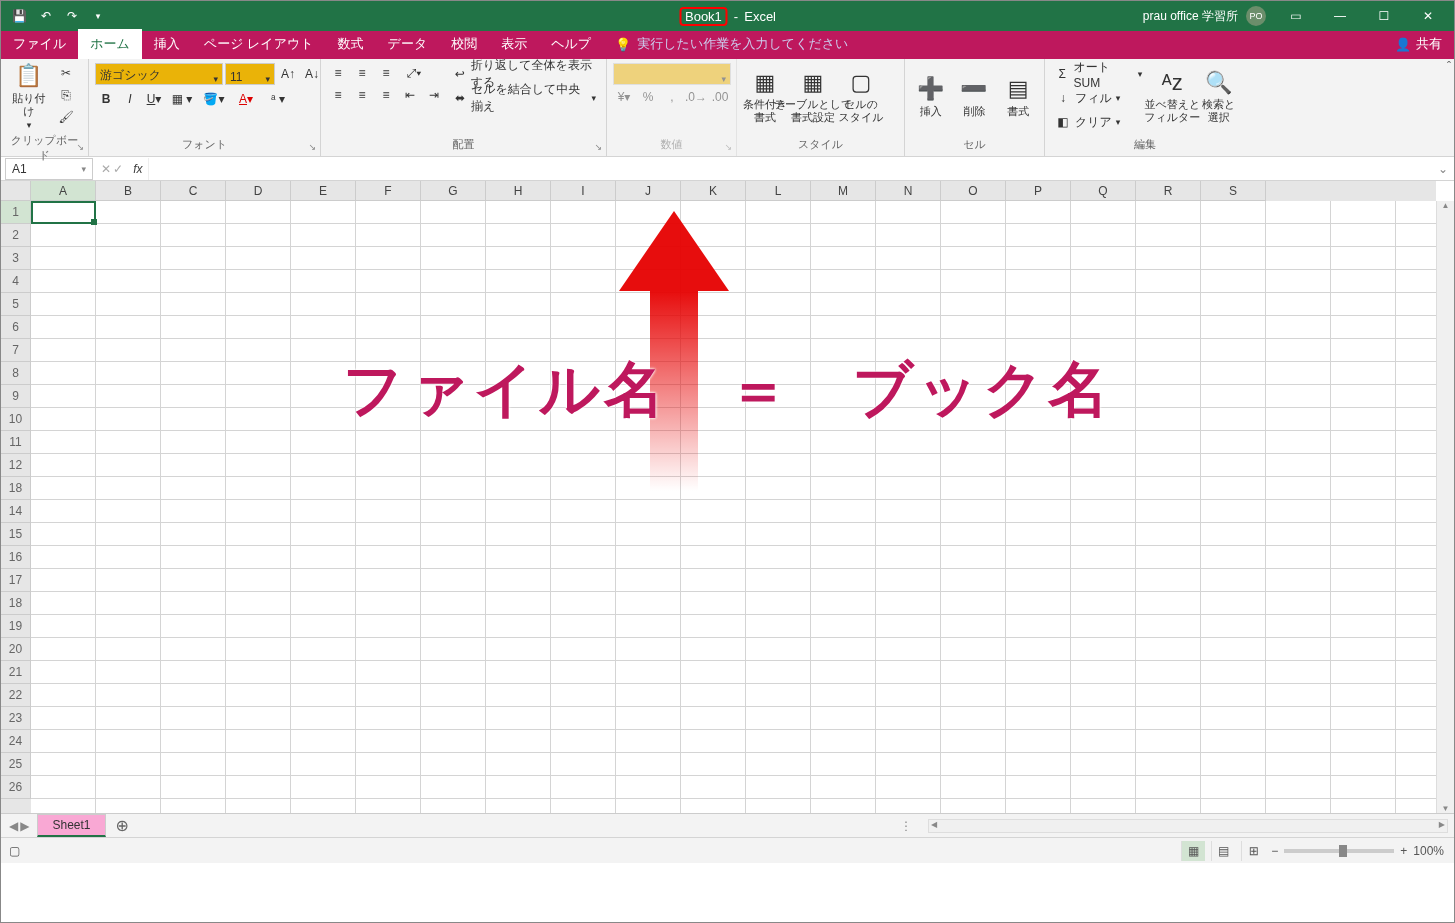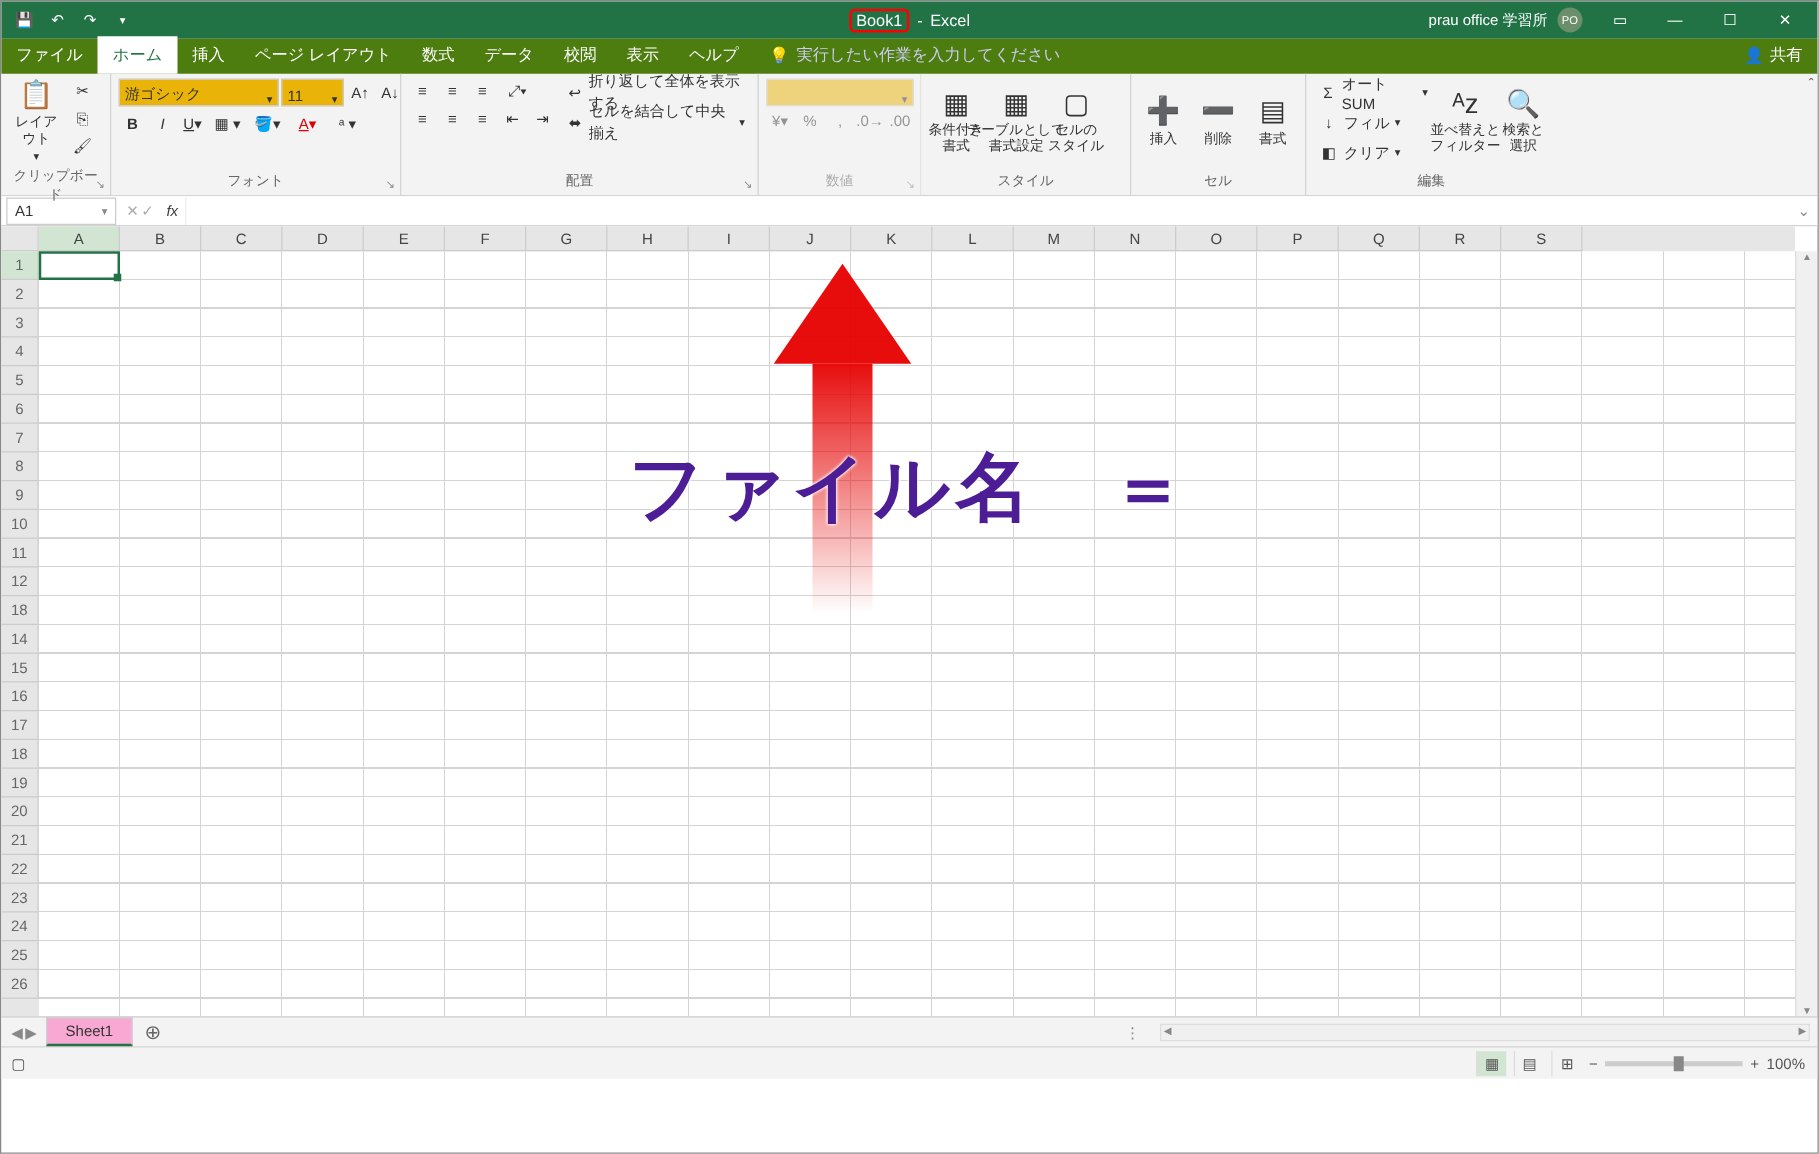--- a/index.html
+++ b/index.html
@@ -10,21 +10,21 @@
 .qat { display: flex; align-items: center; gap: 4px; padding: 0 8px; }
 .qat .icon, .winctl .icon { width: 22px; height: 22px; display: flex; align-items: center; justify-content: center; color: #fff; font-size: 12px; }
 .title-center { position: absolute; left: 50%; transform: translateX(-50%); display: flex; align-items: center; gap: 6px; font-size: 13px; }
 .book-name-box { border: 2px solid #f00; border-radius: 4px; padding: 0 4px; }
 .title-right { margin-left: auto; display: flex; align-items: center; gap: 8px; padding-right: 4px; font-size: 12px; }
 .avatar { width: 20px; height: 20px; border-radius: 50%; background: #6b8e6b; display: flex; align-items: center; justify-content: center; font-size: 9px; color: #fff; }
 .winctl { display: flex; }
 .winctl .icon { width: 44px; height: 30px; }
 
 
-.tabs { height: 28px; background: #4d7c0f; display: flex; align-items: flex-end; color: #fff; font-size: 13px; position: relative; }
+.tabs { height: 28px; background: #be185d; display: flex; align-items: flex-end; color: #fff; font-size: 13px; position: relative; }
 .tab { padding: 6px 12px; cursor: pointer; }
 .tab.active { background: #fff; color: #217346; }
 .tellme { display: flex; align-items: center; gap: 6px; padding: 6px 12px; color: #cce; }
 .share { margin-left: auto; padding: 6px 12px; display: flex; align-items: center; gap: 4px; }
 
 
 .ribbon { height: 98px; background: #f3f3f3; border-bottom: 1px solid #d4d4d4; display: flex; }
 .group { border-right: 1px solid #d4d4d4; display: flex; flex-direction: column; padding: 4px 6px 0; position: relative; }
 .group-label { text-align: center; font-size: 11px; color: #666; padding: 2px 0 4px; display: flex; justify-content: center; align-items: center; gap: 4px; }
 .launcher { font-size: 9px; color: #888; position: absolute; right: 4px; bottom: 4px; }
@@ -57,21 +57,21 @@
 .selcell::after { content: ''; position: absolute; right: -3px; bottom: -3px; width: 6px; height: 6px; background: #217346; }
 .colhdr.active, .rowhdr.active { background: #d2e4d2; }
 .vscroll { position: absolute; right: 0; top: 20px; width: 18px; bottom: 0; background: #f0f0f0; border-left: 1px solid #ddd; }
 .vscroll::before { content: '▲'; position: absolute; top: 0; width: 100%; text-align: center; font-size: 8px; color: #888; }
 .vscroll::after { content: '▼'; position: absolute; bottom: 0; width: 100%; text-align: center; font-size: 8px; color: #888; }
 
 
 .arrow { position: absolute; left: 618px; top: 30px; width: 110px; height: 280px; pointer-events: none; }
 .arrow-head { width: 0; height: 0; border-left: 55px solid transparent; border-right: 55px solid transparent; border-bottom: 80px solid rgba(230,0,0,0.95); margin: 0 auto; }
 .arrow-body { width: 48px; height: 200px; margin: 0 auto; background: linear-gradient(to bottom, rgba(230,0,0,0.95), rgba(230,0,0,0)); }
-.annot-text { position: absolute; top: 360px; left: 0; right: 0; text-align: center; font-size: 60px; font-weight: bold; color: #4c1d95; text-shadow: 0 0 3px #fff, 0 0 3px #fff; letter-spacing: 4px; pointer-events: none; display:flex; justify-content:center; gap:60px; }
+.annot-text { position: absolute; top: 360px; left: 0; right: 0; text-align: center; font-size: 60px; font-weight: bold; color: #be185d; text-shadow: 0 0 3px #fff, 0 0 3px #fff; letter-spacing: 4px; pointer-events: none; display:flex; justify-content:center; gap:60px; }
 
 
 .sheetbar { height: 24px; border-top: 1px solid #ccc; display: flex; align-items: center; background: #f3f3f3; font-size: 12px; }
 .sheetnav { display: flex; gap: 2px; padding: 0 8px; color: #888; }
 .sheettab { padding: 3px 14px; background: #f9a8d4; border: 1px solid #ccc; border-bottom: 2px solid #217346; }
 .addsheet { padding: 0 10px; color: #666; font-size: 16px; }
 .dots { margin-left: auto; padding: 0 10px; color: #888; }
 .hscroll { width: 520px; height: 14px; background: #f0f0f0; border: 1px solid #ddd; margin: 0 6px; position: relative; }
 .hscroll::before { content: '◀'; position: absolute; left: 2px; font-size: 8px; color: #888; }
 .hscroll::after { content: '▶'; position: absolute; right: 2px; font-size: 8px; color: #888; }
@@ -133,21 +133,21 @@
   </div>
 </div>
 
 <div class="ribbon">
   <span class="collapse">ˆ</span>
 
   <div class="group" style="width:88px">
     <div class="group-body">
       <div class="bigbtn">
         <span class="bicon">📋</span>
-        <span>レイアウト</span>
+        <span>貼り付け</span>
         <span style="font-size:9px">▾</span>
       </div>
       <div class="stack">
         <span class="smallbtn">✂</span>
         <span class="smallbtn">⎘</span>
         <span class="smallbtn">🖌</span>
       </div>
     </div>
     <div class="group-label">
         <span>クリップボード</span>
@@ -394,20 +394,21 @@
   <div class="vscroll"></div>
 
   <div class="arrow">
     <div class="arrow-head"></div>
     <div class="arrow-body"></div>
   </div>
 </div>
 <div class="annot-text" style="top: 350px;">
   <span>ファイル名</span>
   <span>＝</span>
+  <span>ブック名</span>
 </div>
 
 <div class="sheetbar">
   <div class="sheetnav">
     <span>◀</span>
     <span>▶</span>
   </div>
   <div class="sheettab">Sheet1</div>
   <div class="addsheet">⊕</div>
   <div class="dots">⋮</div>

